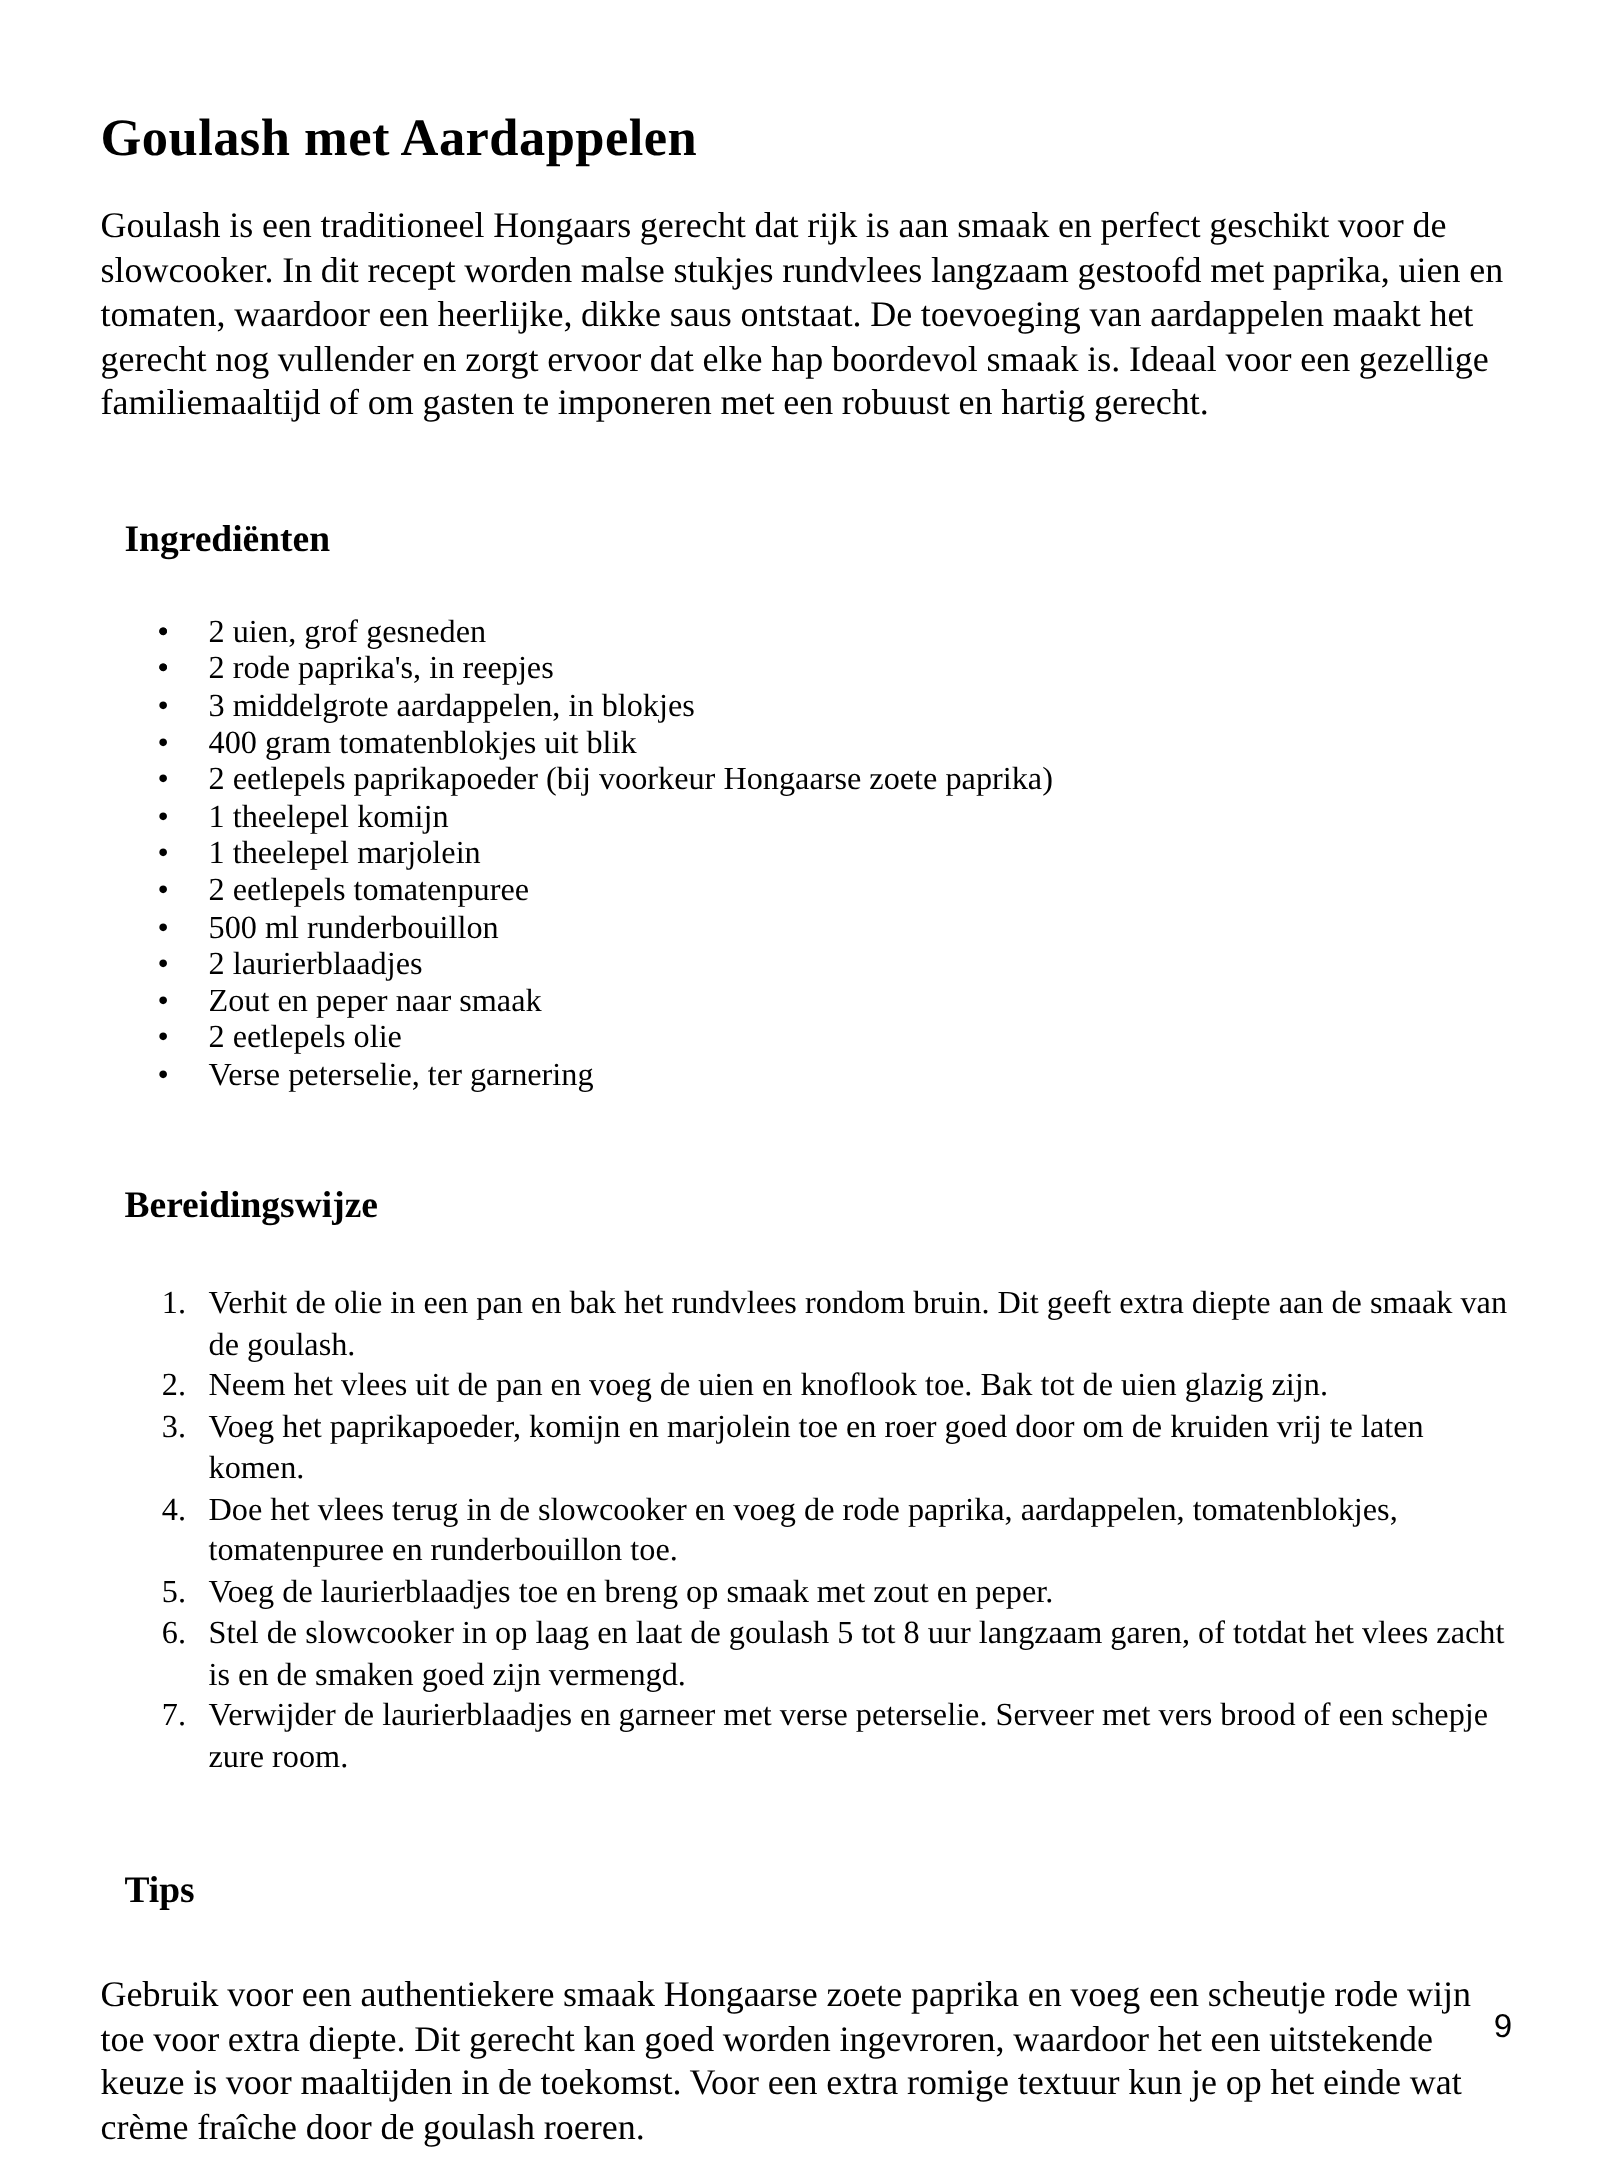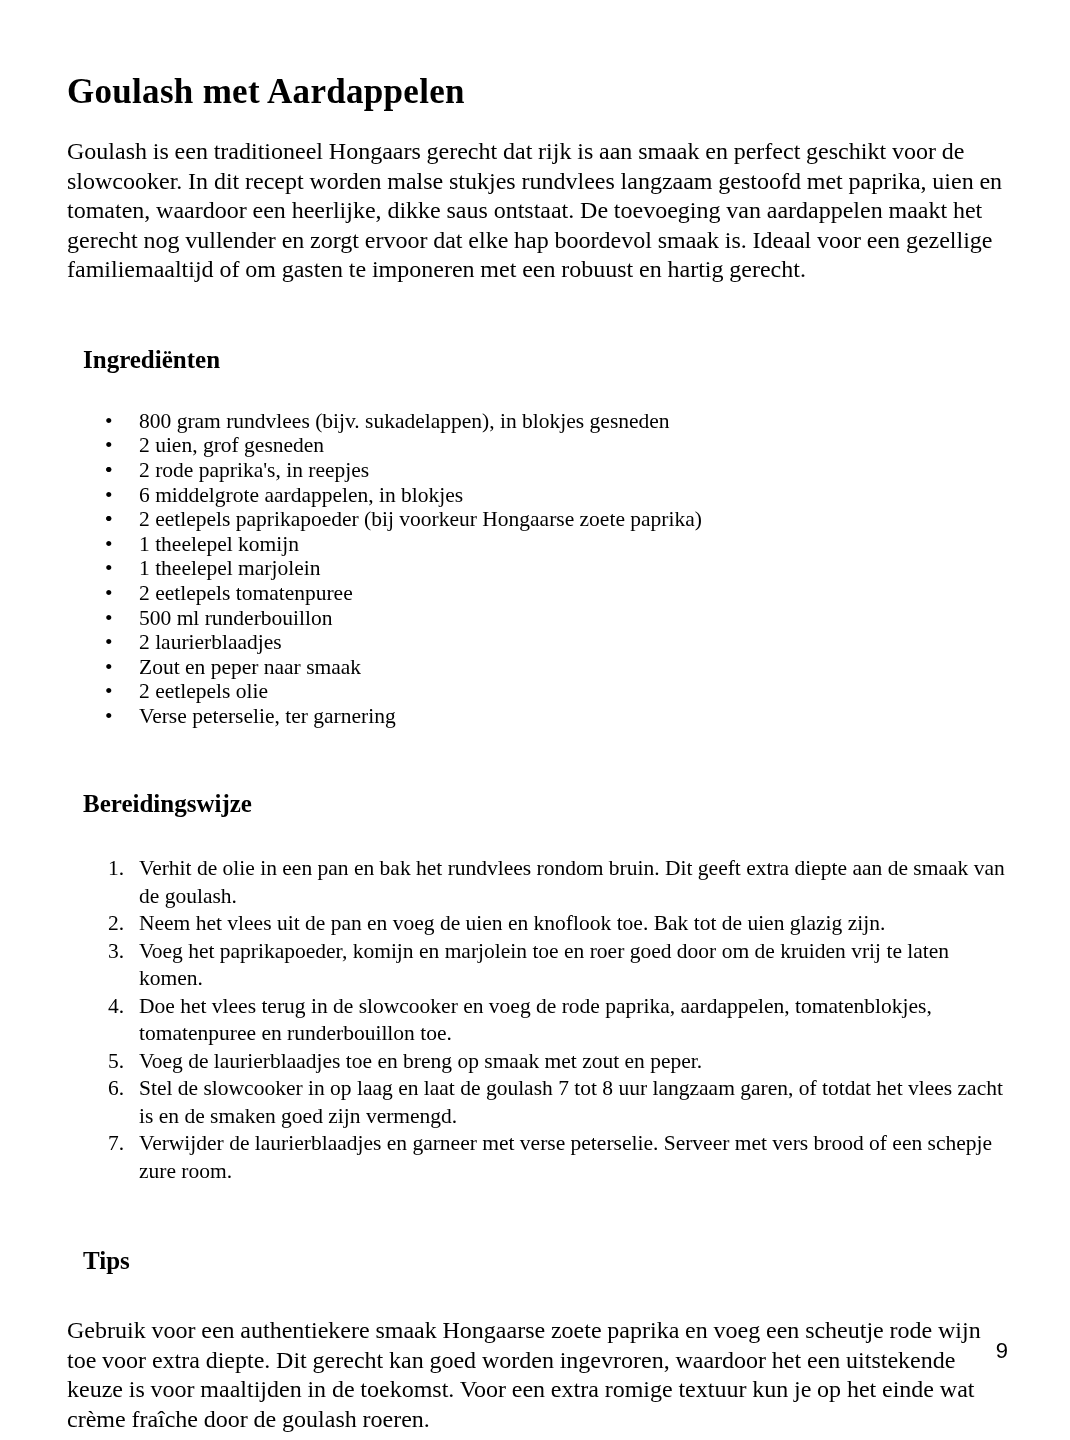--- a/index.html
+++ b/index.html
@@ -126,46 +126,46 @@
 <div class="page">
   <div class="content">
 
     <h1 class="doc-title">Goulash met Aardappelen</h1>
 
     <p class="body-par" id="intro-paragraph">Goulash is een traditioneel Hongaars gerecht dat rijk is aan smaak en perfect geschikt voor de slowcooker. In dit recept worden malse stukjes rundvlees langzaam gestoofd met paprika, uien en tomaten, waardoor een heerlijke, dikke saus ontstaat. De toevoeging van aardappelen maakt het gerecht nog vullender en zorgt ervoor dat elke hap boordevol smaak is. Ideaal voor een gezellige familiemaaltijd of om gasten te imponeren met een robuust en hartig gerecht.</p>
 
     <h2 class="section-heading" id="heading-ingredienten">Ingrediënten</h2>
 
     <ul class="ingredients-list">
-      <li><span class="bullet">•</span><span>800 gram rundvlees (bijv. sukadelappen), in blokjes gesneden</span></li>
+      <li><span class="bullet">•</span></li>
       <li><span class="bullet">•</span><span>2 uien, grof gesneden</span></li>
       <li><span class="bullet">•</span></li>
       <li><span class="bullet">•</span><span>2 rode paprika's, in reepjes</span></li>
-      <li><span class="bullet">•</span><span>6 middelgrote aardappelen, in blokjes</span></li>
-      <li><span class="bullet">•</span></li>
+      <li><span class="bullet">•</span><span>3 middelgrote aardappelen, in blokjes</span></li>
+      <li><span class="bullet">•</span><span>400 gram tomatenblokjes uit blik</span></li>
       <li><span class="bullet">•</span><span>2 eetlepels paprikapoeder (bij voorkeur Hongaarse zoete paprika)</span></li>
       <li><span class="bullet">•</span><span>1 theelepel komijn</span></li>
       <li><span class="bullet">•</span><span>1 theelepel marjolein</span></li>
       <li><span class="bullet">•</span><span>2 eetlepels tomatenpuree</span></li>
       <li><span class="bullet">•</span><span>500 ml runderbouillon</span></li>
       <li><span class="bullet">•</span><span>2 laurierblaadjes</span></li>
       <li><span class="bullet">•</span><span>Zout en peper naar smaak</span></li>
       <li><span class="bullet">•</span><span>2 eetlepels olie</span></li>
       <li><span class="bullet">•</span><span>Verse peterselie, ter garnering</span></li>
     </ul>
 
     <h2 class="section-heading" id="heading-bereiding">Bereidingswijze</h2>
 
     <ol class="steps-list">
       <li><span class="step-num">1.</span><span>Verhit de olie in een pan en bak het rundvlees rondom bruin. Dit geeft extra diepte aan de smaak van de goulash.</span></li>
       <li><span class="step-num">2.</span><span>Neem het vlees uit de pan en voeg de uien en knoflook toe. Bak tot de uien glazig zijn.</span></li>
       <li><span class="step-num">3.</span><span>Voeg het paprikapoeder, komijn en marjolein toe en roer goed door om de kruiden vrij te laten komen.</span></li>
       <li><span class="step-num">4.</span><span>Doe het vlees terug in de slowcooker en voeg de rode paprika, aardappelen, tomatenblokjes, tomatenpuree en runderbouillon toe.</span></li>
       <li><span class="step-num">5.</span><span>Voeg de laurierblaadjes toe en breng op smaak met zout en peper.</span></li>
-      <li><span class="step-num">6.</span><span>Stel de slowcooker in op laag en laat de goulash 7 tot 8 uur langzaam garen, of totdat het vlees zacht is en de smaken goed zijn vermengd.</span></li>
+      <li><span class="step-num">6.</span><span>Stel de slowcooker in op laag en laat de goulash 5 tot 8 uur langzaam garen, of totdat het vlees zacht is en de smaken goed zijn vermengd.</span></li>
       <li><span class="step-num">7.</span><span>Verwijder de laurierblaadjes en garneer met verse peterselie. Serveer met vers brood of een schepje zure room.</span></li>
     </ol>
 
     <h2 class="section-heading" id="heading-tips">Tips</h2>
 
     <p class="body-par" id="tips-paragraph">Gebruik voor een authentiekere smaak Hongaarse zoete paprika en voeg een scheutje rode wijn toe voor extra diepte. Dit gerecht kan goed worden ingevroren, waardoor het een uitstekende keuze is voor maaltijden in de toekomst. Voor een extra romige textuur kun je op het einde wat crème fraîche door de goulash roeren.</p>
 
   </div>
 
   <div class="page-number">9</div>

